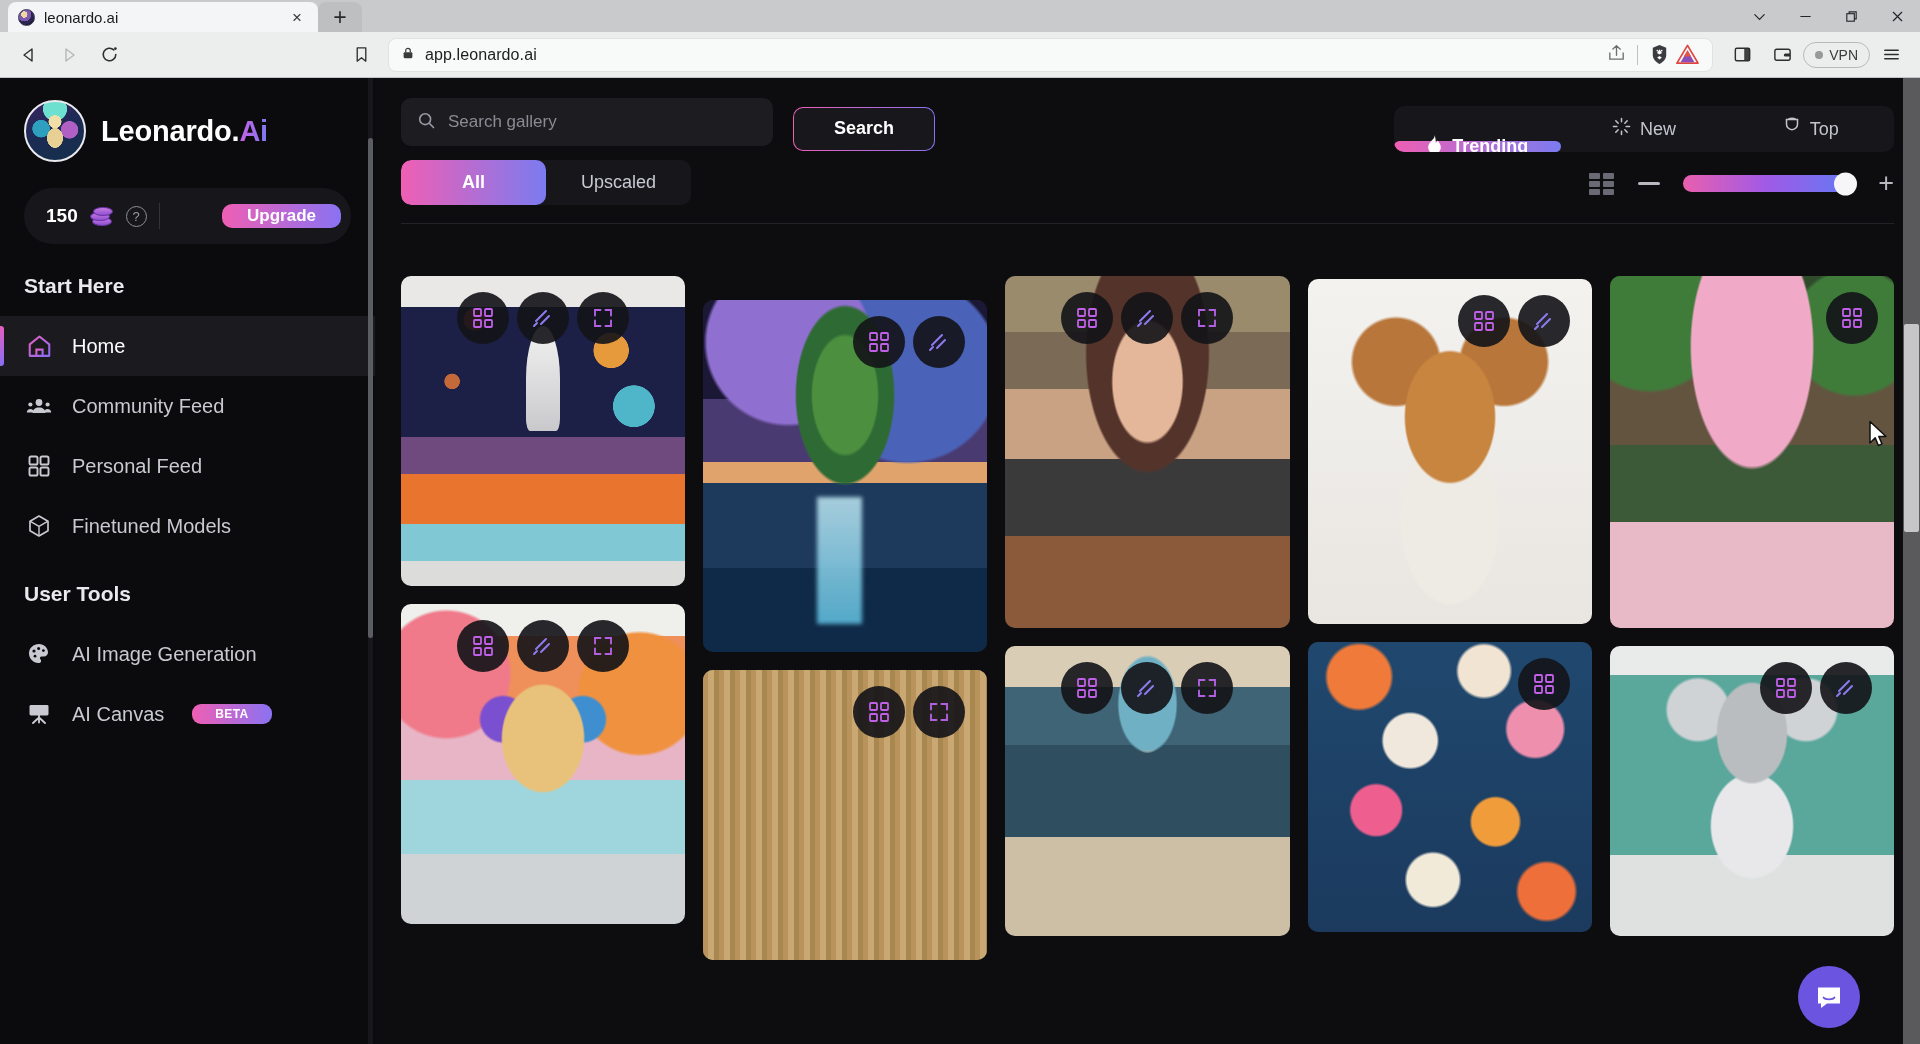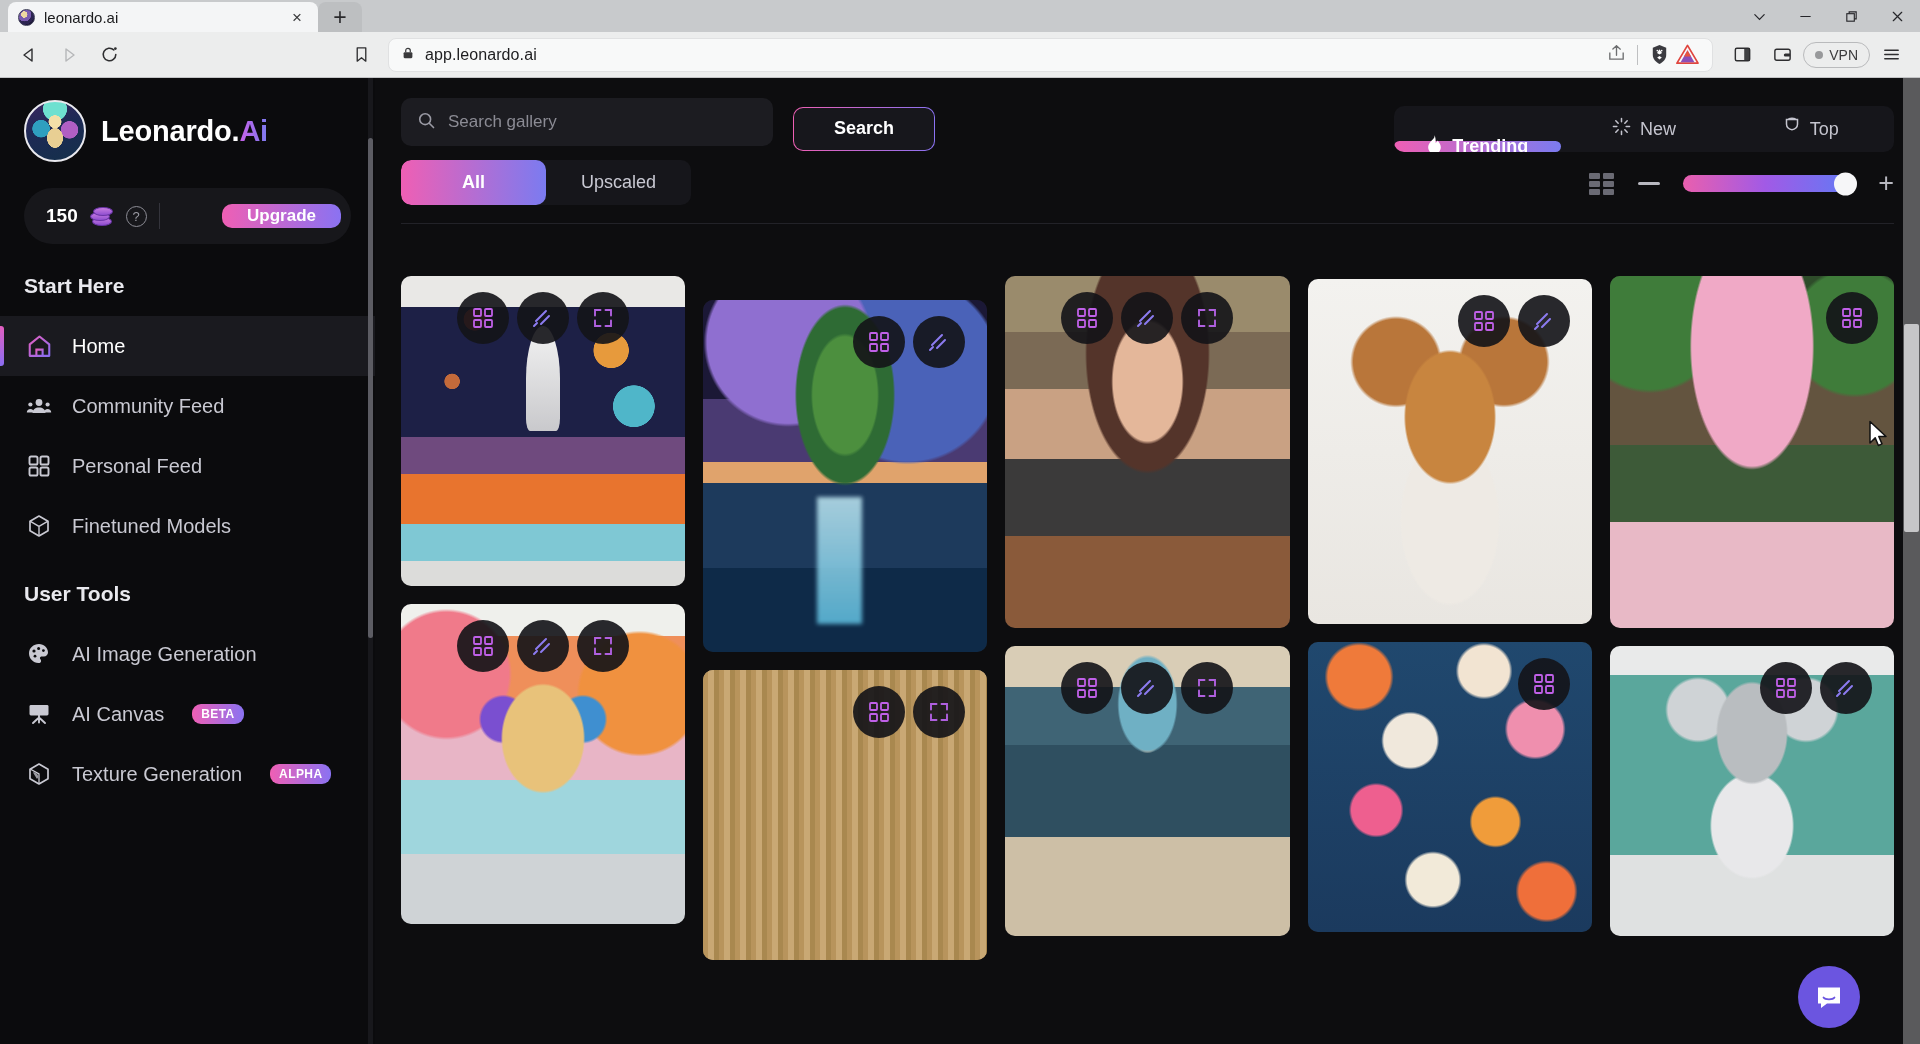--- a/index.html
+++ b/index.html
@@ -119,21 +119,21 @@
     display: flex; align-items: center; gap: 18px; height: 60px; padding: 0 24px;
     color: #c9c9d2; font-size: 20px; position: relative;
   }
   .navitem .ico { width: 30px; height: 30px; display: flex; align-items: center; justify-content: center; flex: 0 0 30px; }
   .navitem.active { background: #1a1a1f; color: #ffffff; }
   .navitem.active::before {
     content: ""; position: absolute; left: 0; top: 10px; bottom: 10px; width: 4px;
     background: linear-gradient(180deg,#e45fc0,#8a6df2); border-radius: 0 3px 3px 0;
   }
   .badge {
-    font-size: 12px; font-weight: 700; color: #fff; padding: 3px 9px; border-radius: 9px;
+    font-size: 12px; font-weight: 700; color: #fff; padding: 3px 23px; border-radius: 9px;
     background: linear-gradient(90deg,#ef5fb4,#8a72f2); letter-spacing: .4px; margin-left: 10px;
   }
   .sidebar-scroll {
     position: absolute; right: 2px; top: 60px; width: 5px; height: 500px;
     background: #5c5c63; border-radius: 3px;
   }
   .sidebar-track {
     position: absolute; right: 2px; top: 0; bottom: 0; width: 5px; background: #18181c;
   }
 
@@ -544,31 +544,20 @@
         <span class="ico">
           <svg width="26" height="26" viewBox="0 0 26 26" fill="currentColor">
               <rect x="3.5" y="4" width="19" height="10.5" rx="1.4"></rect>
               <path d="M13 14.5v7M13 16.5L7 22M13 16.5L19 22" stroke="currentColor" stroke-width="1.9" fill="none" stroke-linecap="round"></path>
             </svg>
         </span>
         <span>AI Canvas</span>
         <span class="badge">BETA</span>
       </div>
 
-      <div class="navitem">
-        <span class="ico">
-          <svg width="26" height="26" viewBox="0 0 26 26">
-              <path d="M13 3l9 5.2v9.6L13 23l-9-5.2V8.2z" stroke="currentColor" stroke-width="1.7" fill="none" stroke-linejoin="round"></path>
-              <path d="M4.6 8.2L13 13v9.4" stroke="currentColor" stroke-width="1.3" fill="none"></path>
-              <path d="M7 11.5c1.6-.6 3.4.4 4.6 2.3 1.1 1.9.6 3.6-.8 4" fill="currentColor" opacity=".75"></path>
-            </svg>
-        </span>
-        <span>Texture Generation</span>
-        <span class="badge">ALPHA</span>
-      </div>
 
       <div class="sidebar-track"></div>
       <div class="sidebar-scroll"></div>
     </aside>
 
     <main class="main">
 
       <div class="topbar">
         <div class="topbar-row">
           <div class="search-wrap">

